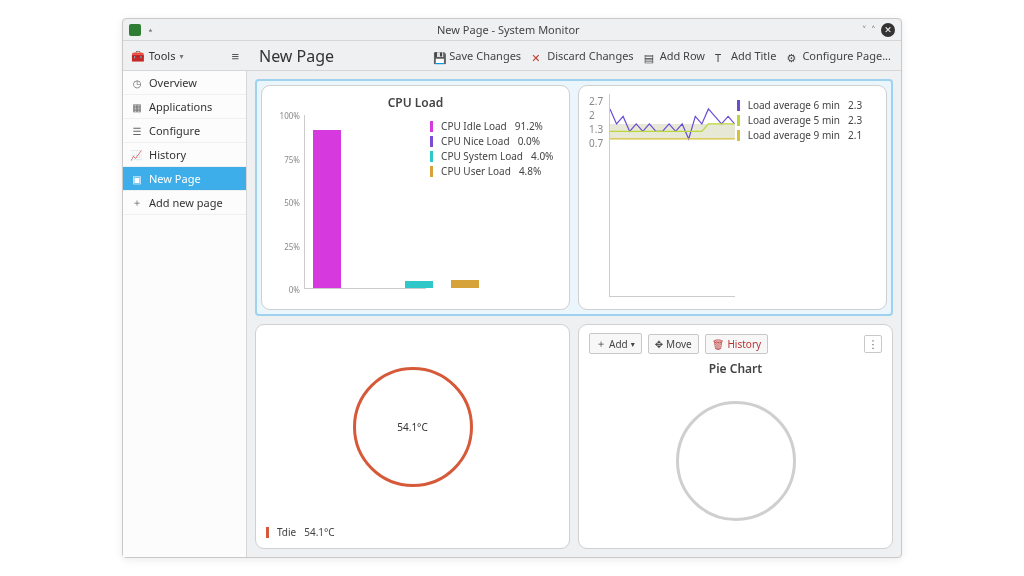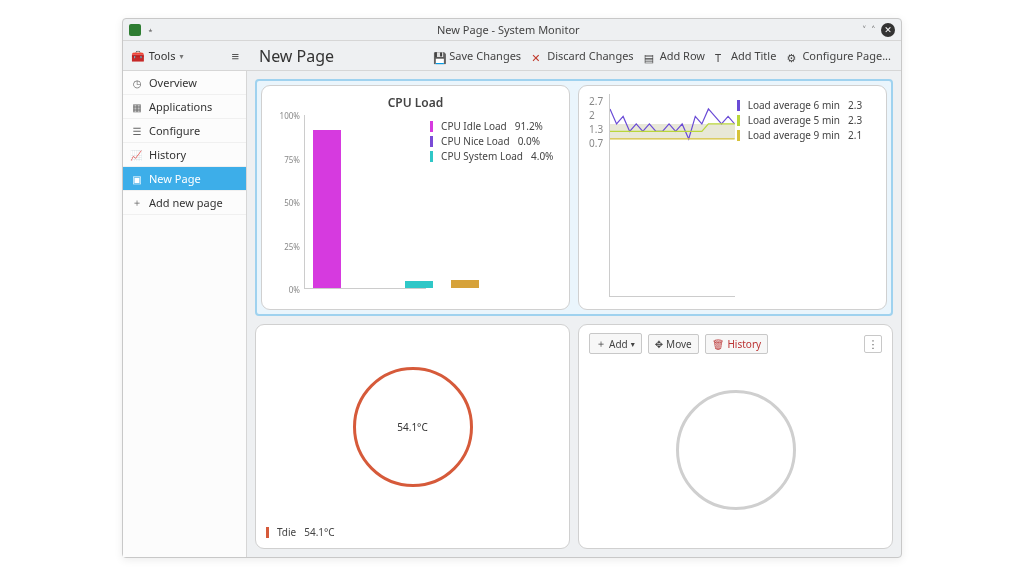--- a/index.html
+++ b/index.html
@@ -172,20 +172,25 @@
                 <div class="li">
                   <span class="sw" style="background:#7a4bd6"></span>
                   <span>CPU Nice Load</span> 
                   <span class="val">0.0%</span>
                 </div>
                 <div class="li">
                   <span class="sw" style="background:#2fc7c7"></span>
                   <span>CPU System Load</span> 
                   <span class="val">4.0%</span>
                 </div>
+                <div class="li">
+                  <span class="sw" style="background:#d6a23a"></span>
+                  <span>CPU User Load</span> 
+                  <span class="val">4.8%</span>
+                </div>
               </div>
           </div>
         </div>
 
         <div class="panel">
           <div class="panel-body">
             <div class="chart-area">
               <div class="linechart">
                 <div class="ylabels">
                   <div class="ylab" style="top:0%">2.7</div>
@@ -253,20 +258,21 @@
               <span>✥</span>
               <span>Move</span>
             </div>
             <div class="btn rem">
               <span>🗑</span>
               <span>History</span>
             </div>
             <div class="sp"></div>
             <div class="more">⋮</div>
           </div>
+          <h3>Pie Chart</h3>
           <div class="ringwrap">
             <div class="ring empty"></div>
           </div>
         </div>
 
       </div>
 
     </div>
   </div>
 </div>

